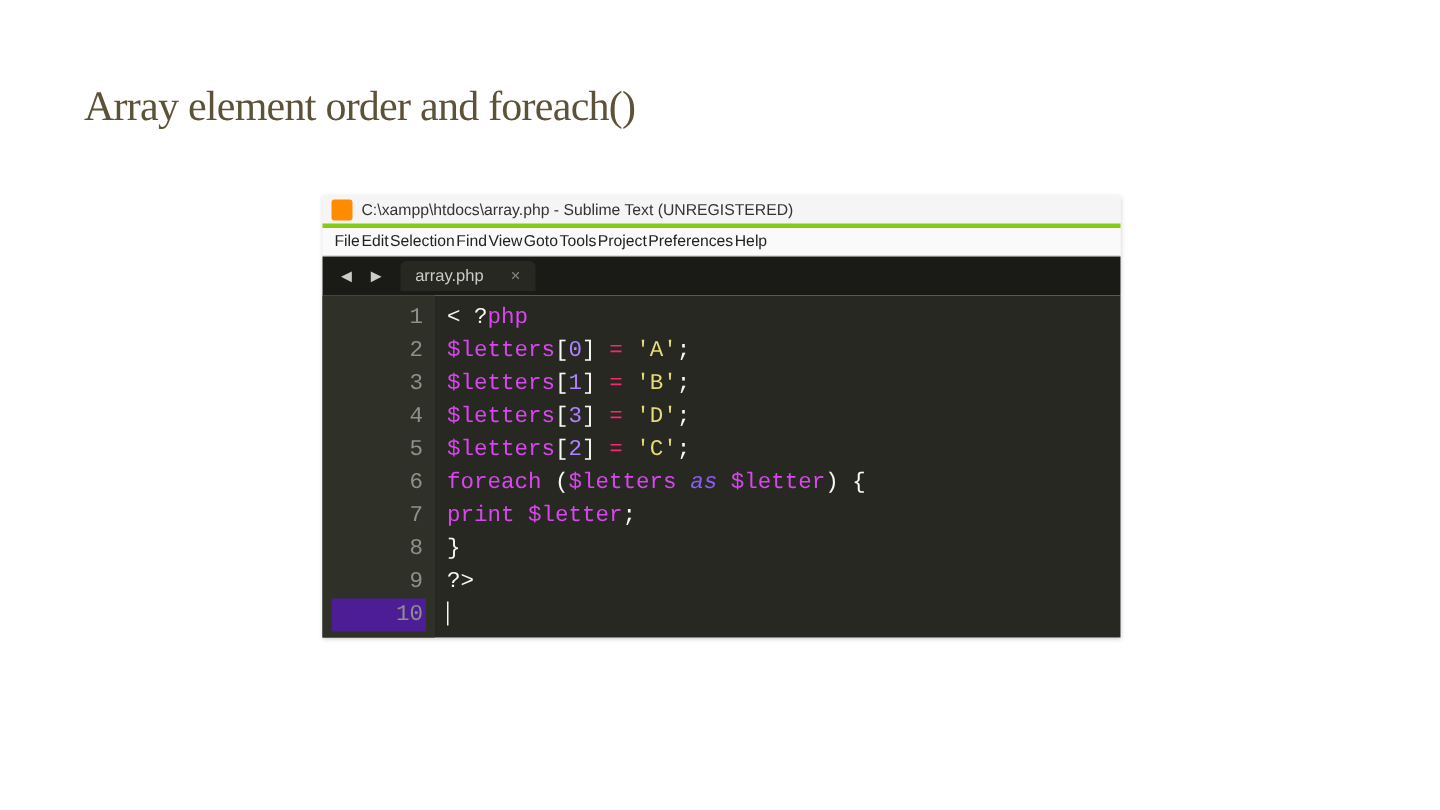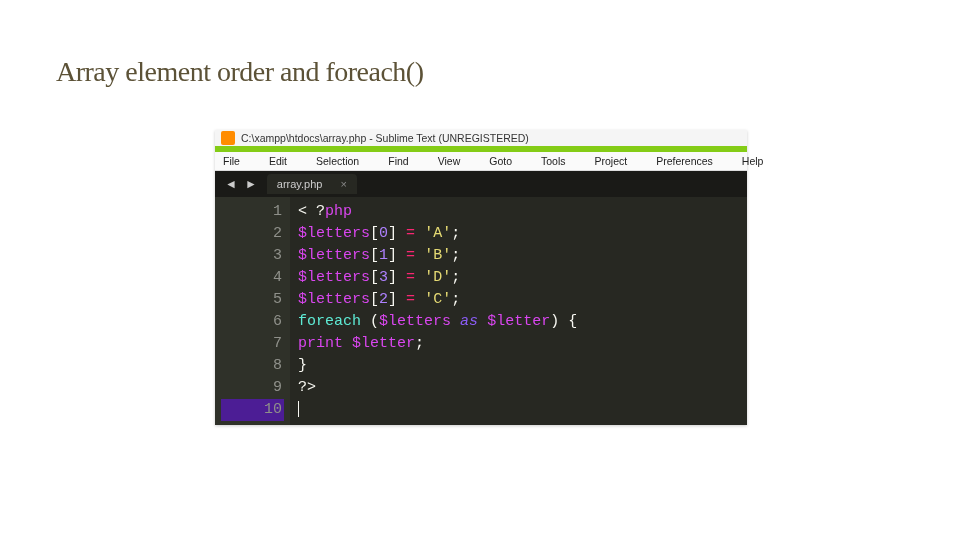--- a/index.html
+++ b/index.html
@@ -14,34 +14,34 @@
     background: #fff;
     box-shadow: 0 1px 3px rgba(0,0,0,0.2);
     font-family: "Segoe UI", Tahoma, sans-serif;
   }
   .titlebar {
     display: flex;
     align-items: center;
     height: 22px;
     padding: 0 6px;
     background: #f5f5f5;
-    border-bottom: 6px solid #84cc16;
+    border-bottom: 3px solid #84cc16;
     font-size: 10.5px;
     color: #333;
   }
   .titlebar .app-icon {
     width: 14px; height: 14px;
     background: #ff8c00;
     margin-right: 6px;
     border-radius: 2px;
     display: inline-block;
   }
   .menubar {
     display: flex;
-    gap: 29px;
+    gap: 1px;
     padding: 3px 8px;
     font-size: 10.5px;
     color: #222;
     background: #fafafa;
     border-bottom: 1px solid #ddd;
   }
   .menubar span { cursor: default; }
   .tabrow {
     background: #1a1a17;
     display: flex;
@@ -86,21 +86,21 @@
   .code {
     padding: 4px 8px;
     color: #f8f8f2;
     white-space: pre;
     flex: 1;
   }
   .tk-var   { color: #d946ef; }
   .tk-num   { color: #ae81ff; }
   .tk-op    { color: #f92672; }
   .tk-str   { color: #e6db74; }
-  .tk-key   { color: #5eead4; }
+  .tk-key   { color: #d946ef; }
   .tk-kw2   { color: #8b5cf6; font-style: italic; }
   .tk-fn    { color: #d946ef; }
   .tk-punc  { color: #f8f8f2; }
   .cursor { display:inline-block; width:1px; height:16px; background:#f8f8f2; vertical-align:middle; }
 </style>
 </head>
 <body>
 
 <div class="slide">
   <h1 class="title">Array element order and foreach()</h1>

